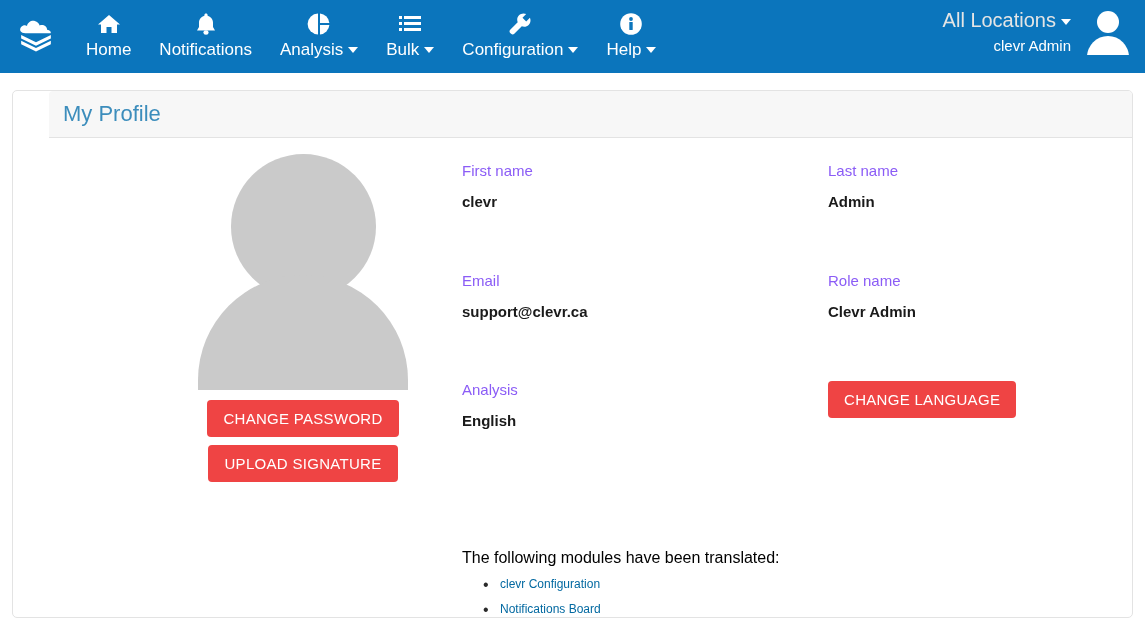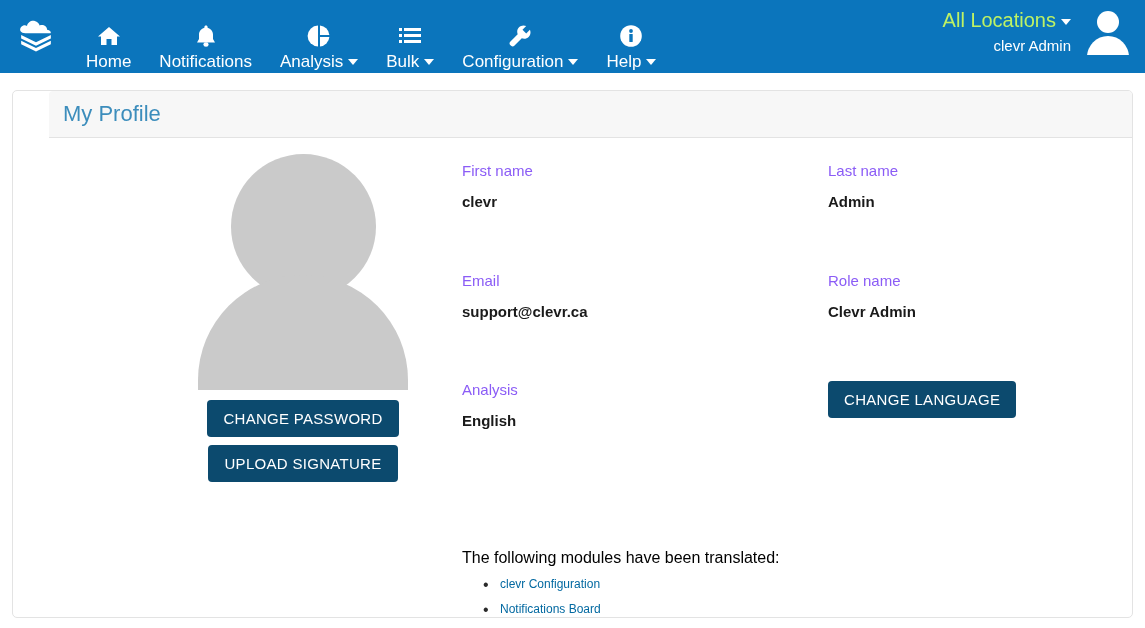--- a/index.html
+++ b/index.html
@@ -28,21 +28,21 @@
     height: 73px;
     display: flex;
     align-items: center;
     justify-content: center;
     flex: 0 0 auto;
   }
   .nav-items {
     display: flex;
     align-items: flex-start;
     height: 73px;
-    padding-top: 20px;
+    padding-top: 8px;
   }
   .nav-item {
     display: flex;
     flex-direction: column;
     align-items: center;
     justify-content: flex-start;
     padding: 3px 14px 0 14px;
     color: #ffffff;
     cursor: pointer;
     text-decoration: none;
@@ -79,21 +79,21 @@
   }
   .nav-right-text {
     display: flex;
     flex-direction: column;
     align-items: flex-end;
     padding-right: 14px;
   }
   .locations {
     font-size: 20px;
     line-height: 26px;
-    color: #bef264;
+    color: #e5e5e5;
     white-space: nowrap;
     cursor: pointer;
   }
   .username {
     font-size: 15px;
     line-height: 22px;
     color: #ffffff;
     white-space: nowrap;
     margin-top: 2px;
   }
@@ -176,21 +176,21 @@
     background: #cacaca;
   }
   .profile-pic .body {
     position: absolute;
     left: 0px; top: 125px;
     width: 210px; height: 140px;
     border-radius: 105px 105px 0 0;
     background: #cacaca;
   }
   .btn {
-    background: #0c4a6e;
+    background: #ef4444;
     color: #ffffff;
     border: none;
     border-radius: 4px;
     font-size: 15px;
     font-family: "Liberation Sans", sans-serif;
     letter-spacing: 0.3px;
     padding: 10px 16px;
     cursor: pointer;
     white-space: nowrap;
   }

